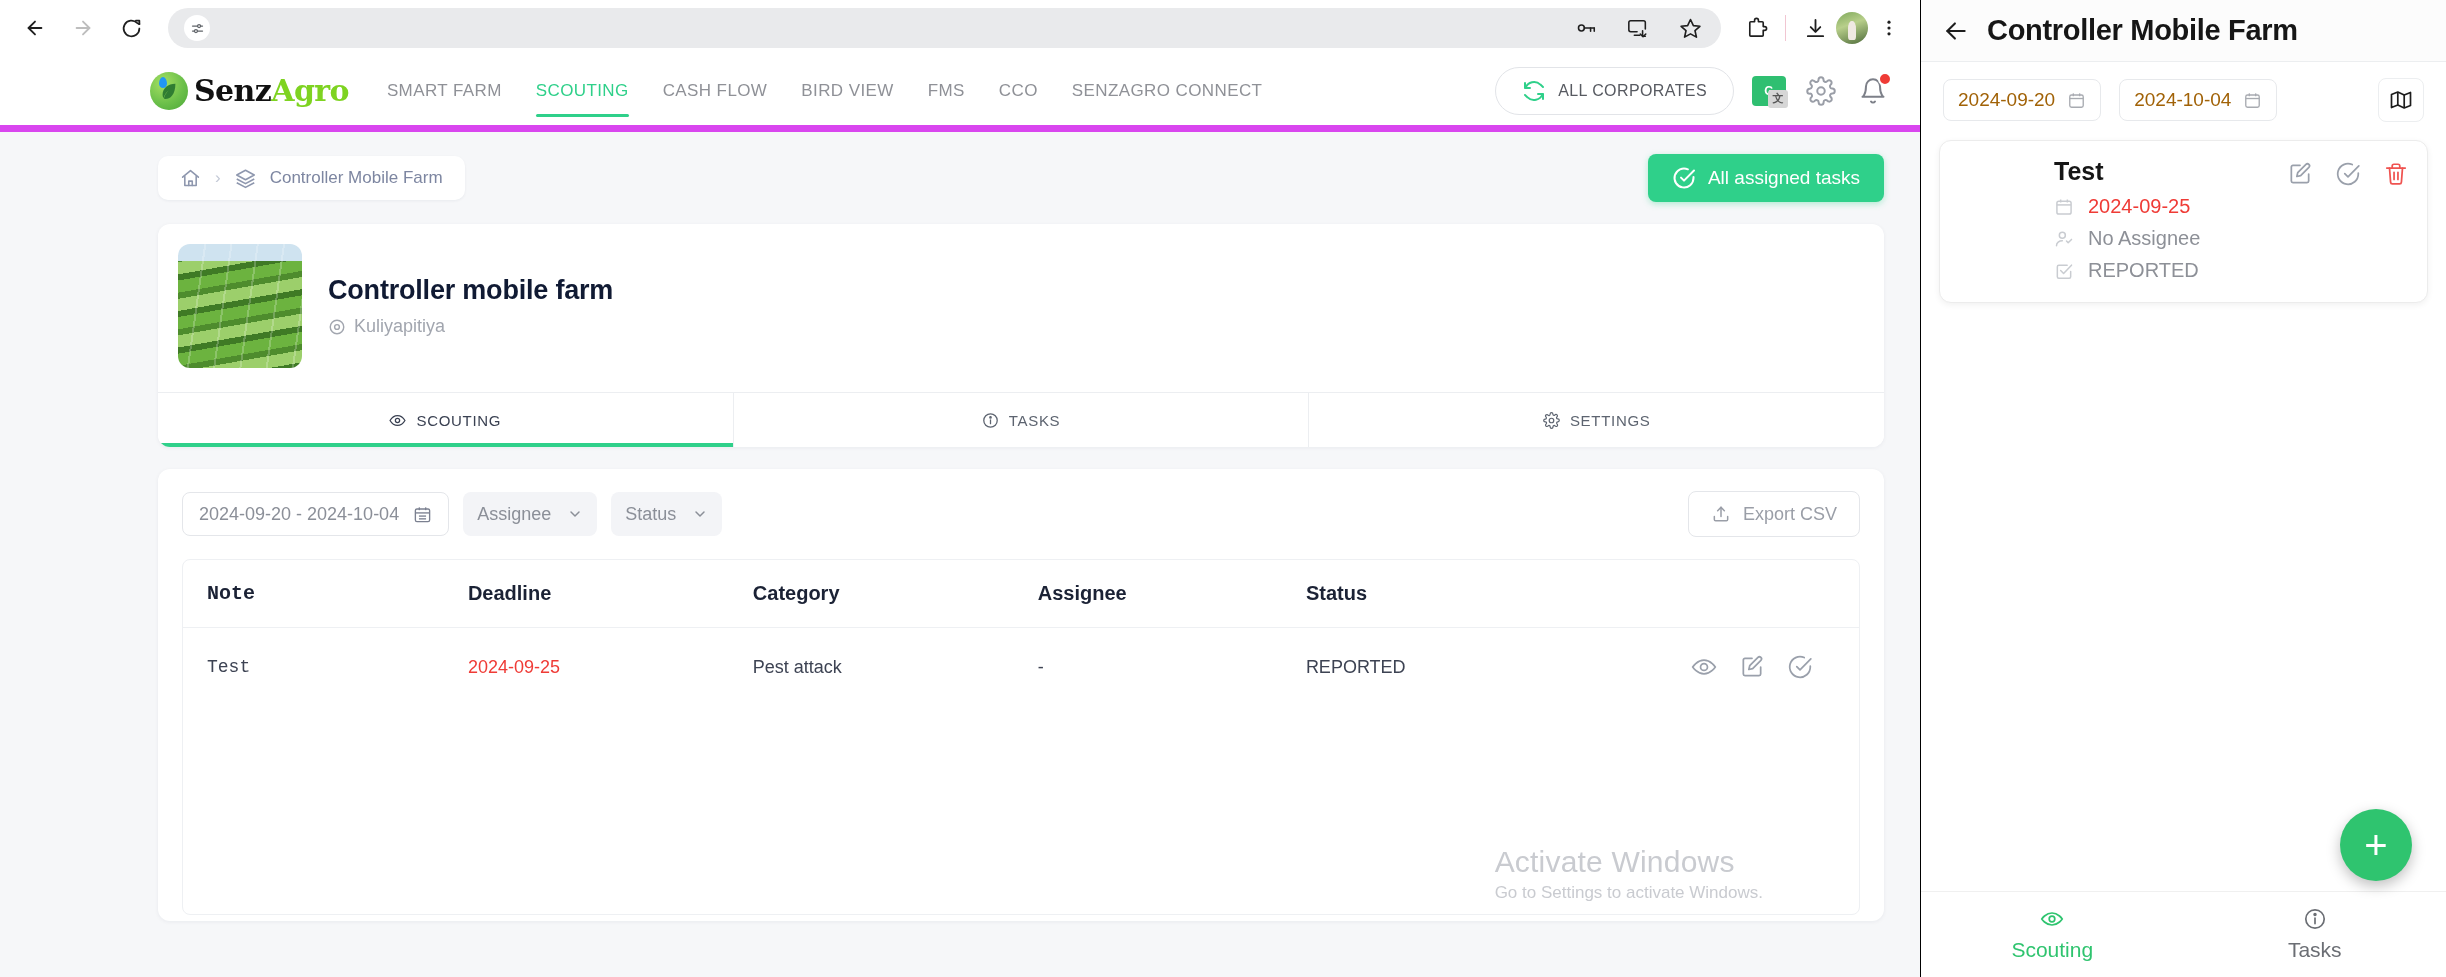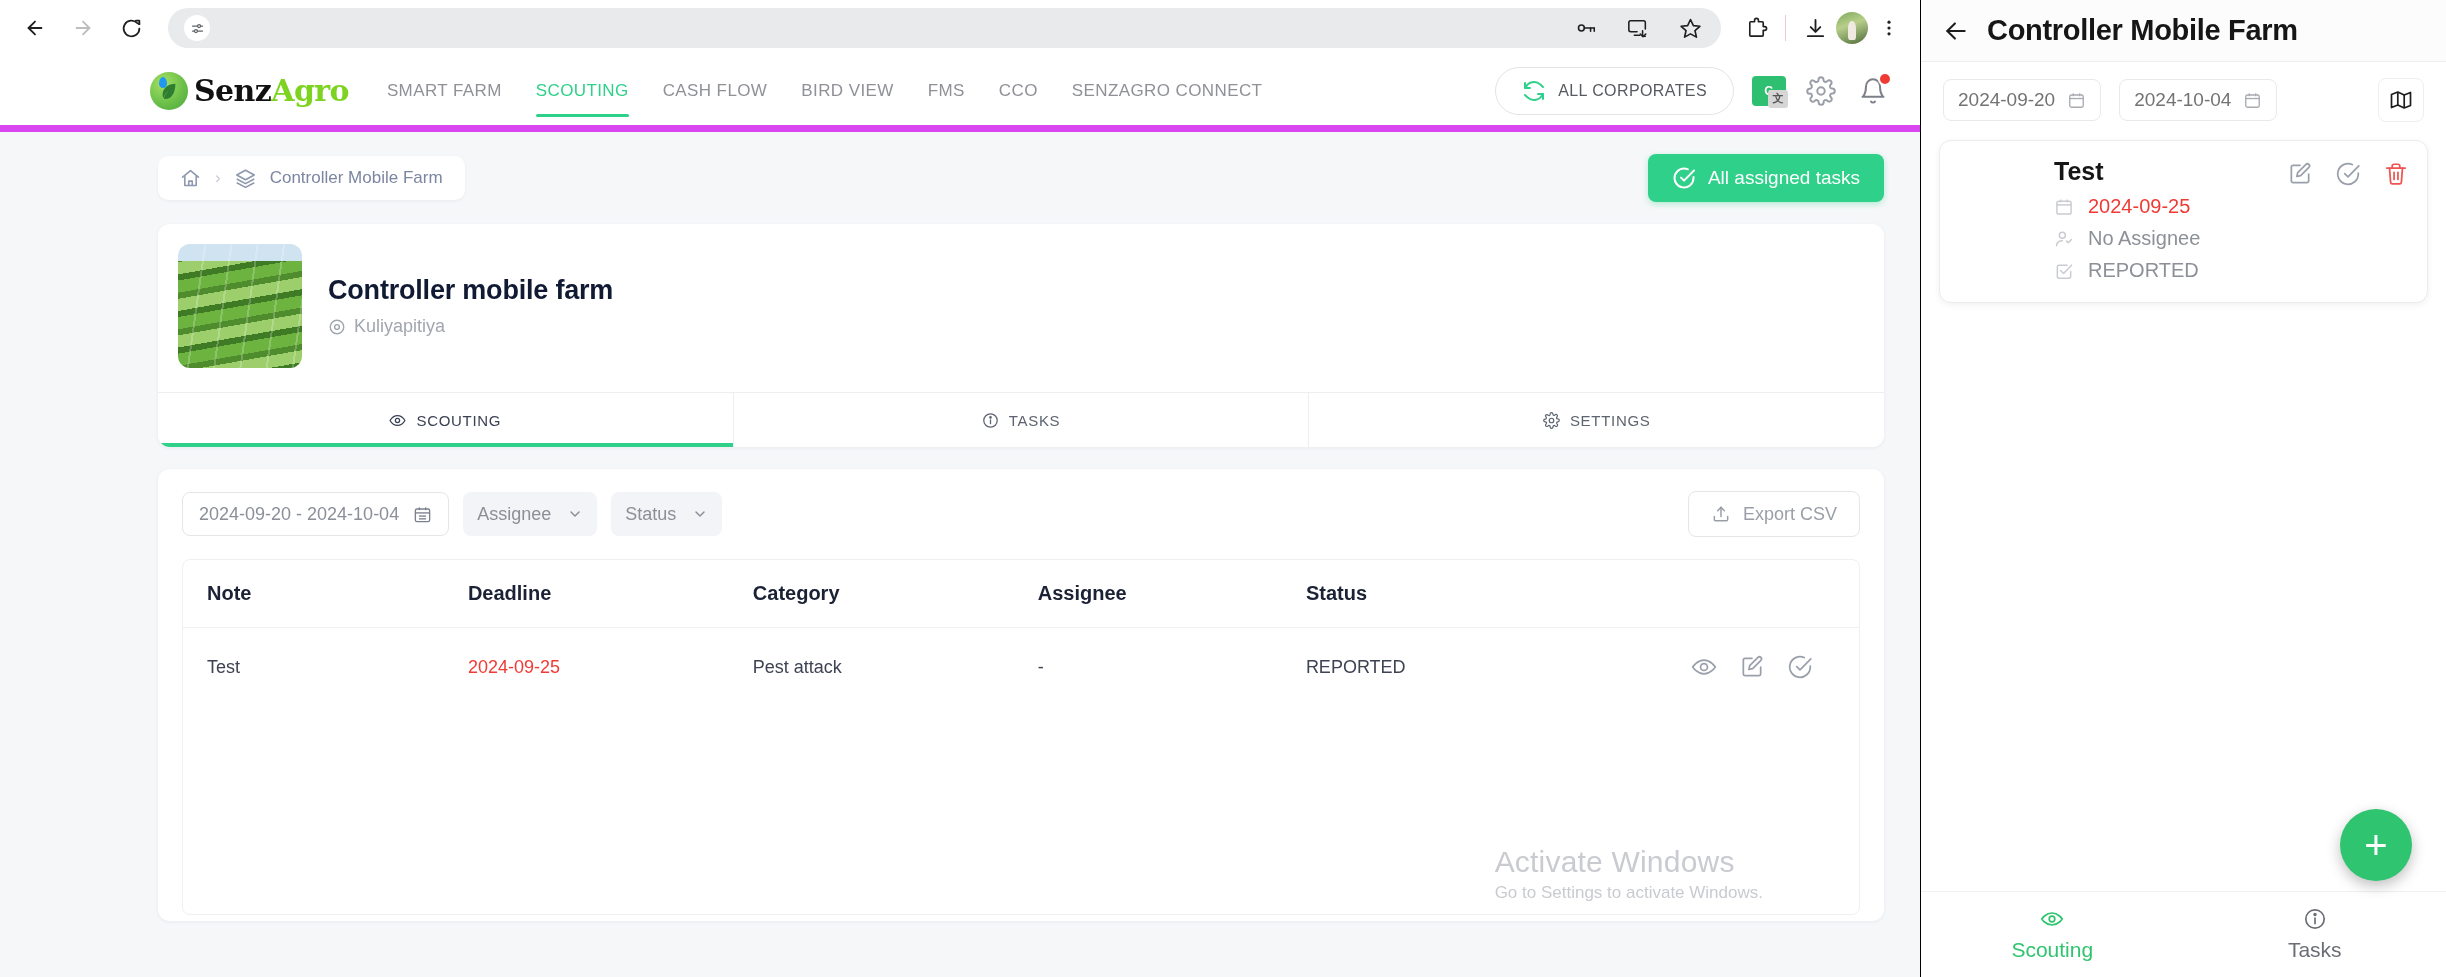--- a/index.html
+++ b/index.html
@@ -210,21 +210,21 @@
     margin-left:auto; height: 46px; border:1px solid #e4e6ea; border-radius:8px;
     display:flex; align-items:center; gap:12px; padding: 0 22px;
     font-size: 18px; color:#9a9ea7;
   }
   .tablewrap { margin-top: 22px; border:1px solid #eef0f3; border-radius: 8px; overflow:hidden; height: 356px;}
   table { width:100%; border-collapse: collapse; }
   thead th {
     text-align:left; font-size: 20px; font-weight:700; color:#1b2235;
     padding: 22px 10px 22px 0; border-bottom: 1px solid #eef0f3;
   }
-  thead th:first-child, tbody td:first-child { padding-left: 24px; }
+  thead th:first-child, tbody td:first-child { padding-left: 24px; font-family: Liberation Mono, monospace; }
   tbody td { font-size: 18px; color:#3d4353; padding: 26px 10px 26px 0; }
   td.deadline { color:#ef3b36; }
   .rowicons { display:flex; align-items:center; gap: 22px; justify-content:flex-end; padding-right:36px; color:#9aa0ab; }
 
   .watermark {
     position: absolute; right: 121px; bottom: 18px; text-align: left; pointer-events:none;
   }
   .wm1 { font-size: 30px; color: #c9cbd0; letter-spacing:.2px; }
   .wm2 { font-size: 17px; color: #c9cbd0; margin-top: 4px; }
 
@@ -236,21 +236,21 @@
   }
   .m-header {
     height: 62px; display:flex; align-items:center; gap: 18px;
     padding: 0 22px; background:#fcfcfc; border-bottom: 1px solid #eceef0;
   }
   .m-title { font-size: 29px; font-weight:700; color:#161616; letter-spacing:-.3px;}
   .m-filters { display:flex; align-items:center; gap: 18px; padding: 16px 22px 12px 22px; }
   .m-date {
     height: 42px; border: 1px solid #e7e9ec; border-radius: 8px;
     display:flex; align-items:center; gap: 12px; padding: 0 14px;
-    font-size: 19px; color:#737373;
+    font-size: 19px; color:#a16207;
   }
   .m-map {
     margin-left:auto; width: 46px; height: 44px; border:1px solid #eceef0; border-radius: 8px;
     display:flex; align-items:center; justify-content:center; color:#1d1d1d;
   }
   .m-card {
     margin: 6px 18px 0 18px; background:#fff; border:1px solid #ececec; border-radius: 12px;
     box-shadow: 0 2px 6px rgba(0,0,0,.06);
     padding: 16px 18px 20px 18px;
     display:flex;

